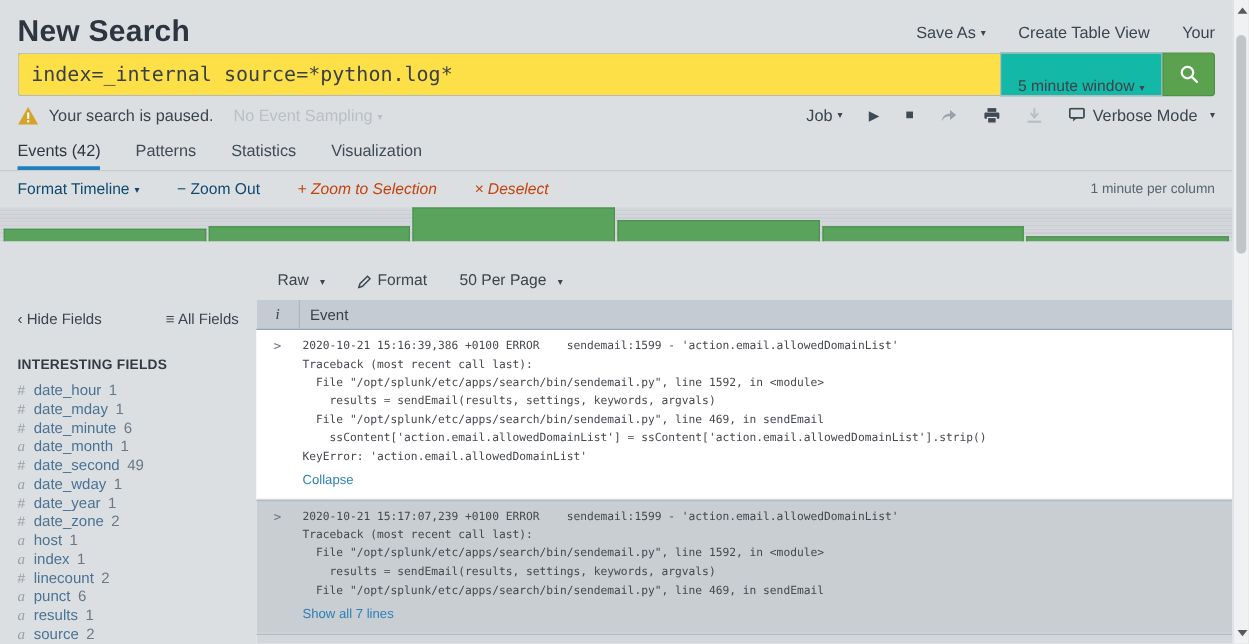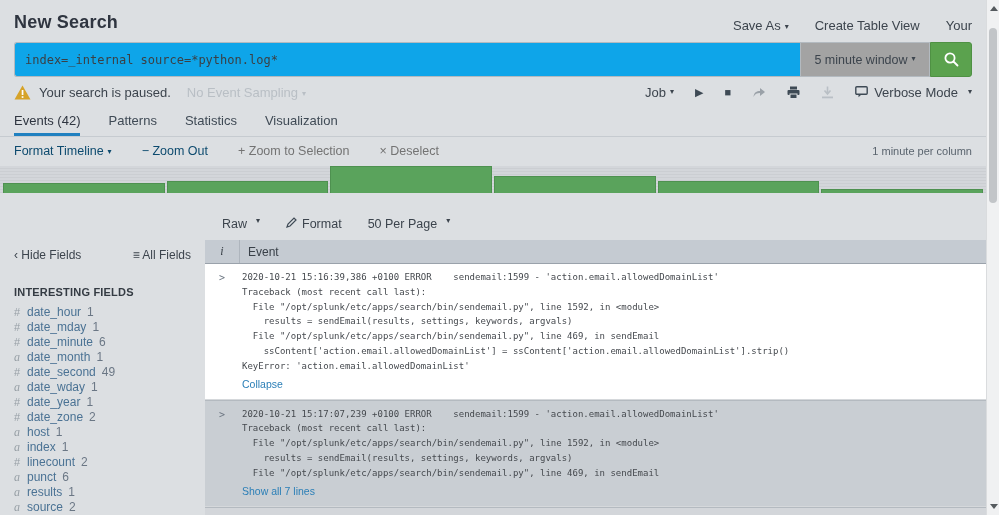--- a/index.html
+++ b/index.html
@@ -18,35 +18,35 @@
   #scrollbar .arrow { position: absolute; left: 3px; width: 0; height: 0;
     border-left: 4px solid transparent; border-right: 4px solid transparent; }
   #scrollbar .arrow.up { top: 6px; border-bottom: 5px solid #555a5e; }
   #scrollbar .arrow.down { bottom: 6px; border-top: 5px solid #555a5e; }
   #scrollbar .thumb { position: absolute; top: 28px; left: 2px; width: 8px; height: 175px;
     background: #c2c5c8; border-radius: 4px; }
 
   .content { position: absolute; left: 0; top: 0; right: 13px; height: 515px; }
 
   
-  #page-title { position: absolute; top: 12px; left: 14px; font-size: 18px;
+  #page-title { position: absolute; top: 12px; left: 14px; font-size: 24px;
     font-weight: bold; color: #2f3540; letter-spacing: .2px; }
   #header-links { position: absolute; top: 18px; right: 14px; display: flex; gap: 26px;
     font-size: 13px; color: #3c444d; text-align: center; }
   #header-links span { cursor: pointer; }
 
   
   #search-row { position: absolute; top: 42px; left: 14px; right: 14px; height: 35px;
     display: flex; }
-  #search-input { flex: 1; background: #0ea5e9; border: 1px solid #b3bac0;
+  #search-input { flex: 1; background: #fde047; border: 1px solid #b3bac0;
     border-right: none; border-radius: 3px 0 0 3px;
-    font-family: "DejaVu Sans Mono", monospace; font-size: 12px; color: #3b4045;
+    font-family: "DejaVu Sans Mono", monospace; font-size: 16px; color: #3b4045;
     display: flex; align-items: center; padding-left: 10px; white-space: pre; }
-  #time-range { width: 130px; background: #a3a3a3; border: 1px solid #b3bac0;
-    display: flex; align-items: center; justify-content: center; font-size: 12.5px;
+  #time-range { width: 130px; background: #14b8a6; border: 1px solid #b3bac0;
+    display: flex; align-items: flex-end; justify-content: center; font-size: 12.5px;
     color: #3c444d; cursor: pointer; }
   #search-btn { width: 42px; background: #5ba24e; border: 1px solid #4f9144;
     border-radius: 0 3px 3px 0; display: flex; align-items: center; justify-content: center;
     cursor: pointer; }
 
   
   #status-row { position: absolute; top: 82px; left: 14px; right: 14px; height: 20px;
     display: flex; align-items: center; justify-content: space-between; }
   #status-left { display: flex; align-items: center; gap: 8px; font-size: 13px; }
   #status-msg { color: #3c444d; }
@@ -61,34 +61,34 @@
     border-bottom: 1px solid #c6cbd0; display: flex; gap: 28px; padding-left: 14px;
     font-size: 13px; align-items: flex-end; }
   .tab { display: flex; align-items: center; height: 30px; cursor: pointer;
     color: #3f4a55; border-bottom: 3px solid transparent; padding-top: 2px; }
   .tab.active { color: #2f3540; border-bottom: 3px solid #1f80c0; }
 
   
   #timeline-toolbar { position: absolute; top: 139px; left: 14px; right: 14px; height: 24px;
     display: flex; align-items: center; gap: 30px; font-size: 12.5px; }
   #timeline-toolbar .tt-item { cursor: pointer; color: #0c4a6e; }
-  #timeline-toolbar .tt-item.disabled { color: #737373; cursor: default; }
+  #timeline-toolbar .tt-item.disabled { color: #c2410c; cursor: default; font-style: italic; }
   #scale-note { margin-left: auto; font-size: 11px; color: #5a646e; }
 
   
   #timeline-chart { position: absolute; top: 166px; left: 0; right: 0; height: 27px;
     background: repeating-linear-gradient(180deg, #d3d6da 0px, #d3d6da 2px, #cbced2 2px, #cbced2 3px);
     display: flex; align-items: flex-end; gap: 2px; padding: 0 3px; }
   .tbar { flex: 1; background: #5aa35c; border: 1px solid #4e9150; border-bottom: none;
     cursor: pointer; }
 
   
   #results-toolbar { position: absolute; top: 212px; left: 205px; right: 0; height: 24px;
     display: flex; align-items: center; gap: 26px; padding-left: 17px; font-size: 12.5px; }
-  #results-toolbar .rt-item { cursor: pointer; display: flex; align-items: flex-start; gap: 5px; }
+  #results-toolbar .rt-item { cursor: pointer; display: flex; align-items: flex-end; gap: 5px; }
 
   
   #events-area { position: absolute; top: 240px; left: 0; right: 0; bottom: 0; }
 
   #fields-sidebar { position: absolute; left: 0; top: 0; bottom: 0; width: 205px;
     padding: 8px 14px 0 14px; overflow: hidden; }
   #fields-toolbar { display: flex; justify-content: space-between; align-items: center;
     font-size: 12px; color: #3c444d; }
   #fields-toolbar .ft-btn { cursor: pointer; }
   #fields-section-title { margin-top: 24px; font-size: 11px; font-weight: bold;

